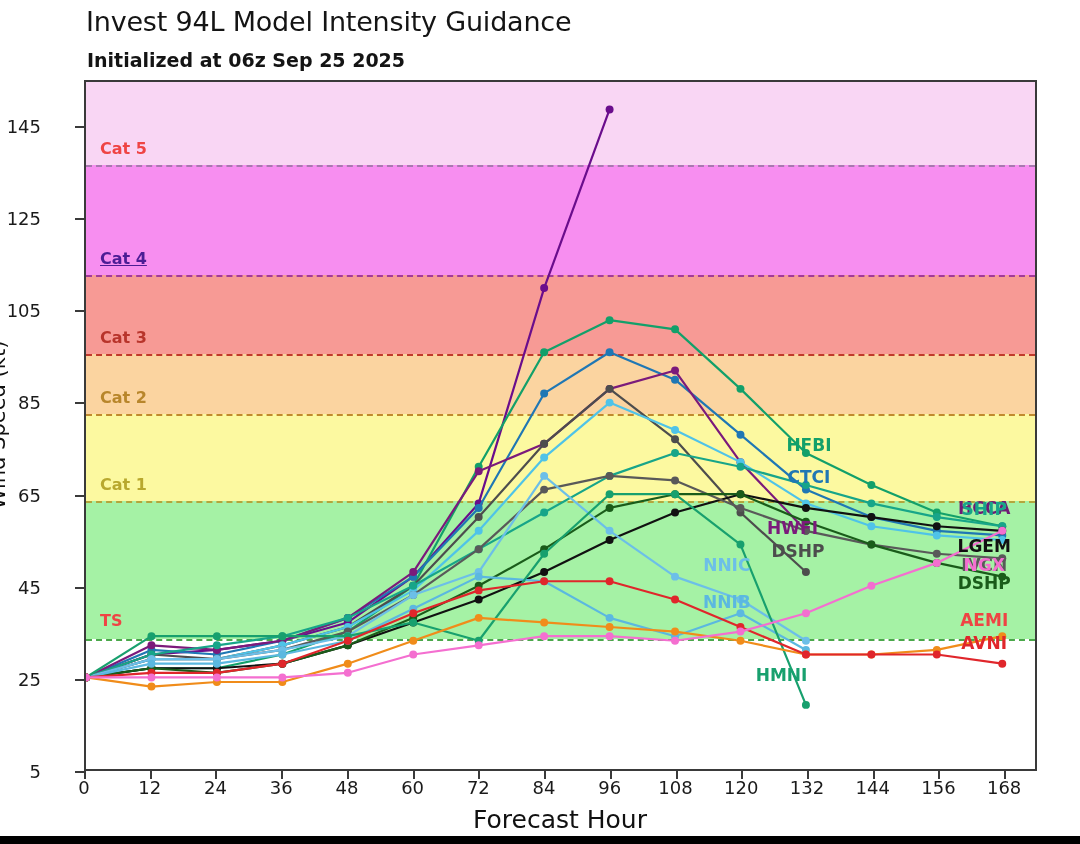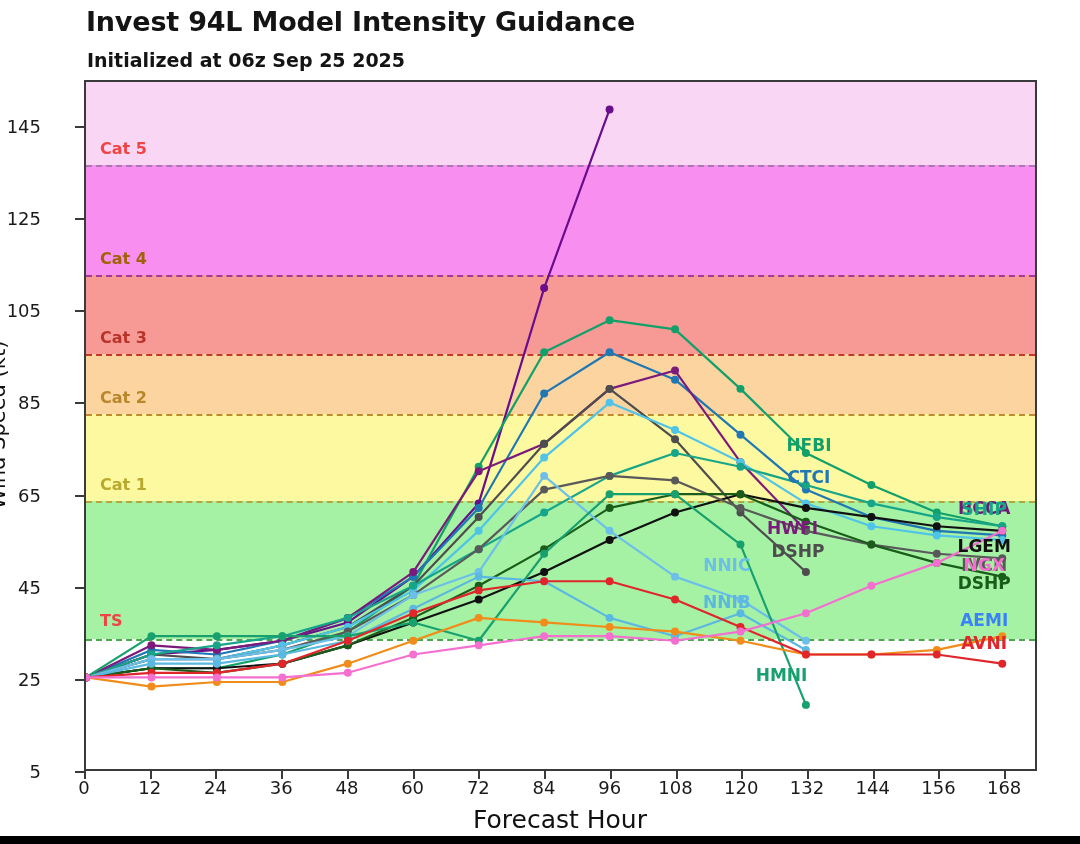--- a/index.html
+++ b/index.html
@@ -1,18 +1,18 @@
 <!DOCTYPE html>
 <html><head>
 <meta charset="utf-8">
 <style>
   html,body{margin:0;padding:0;background:#ffffff;}
   body{width:1080px;height:844px;font-family:"DejaVu Sans","Liberation Sans",sans-serif;overflow:hidden;}
   #root{position:relative;width:1080px;height:844px;background:#fff;}
-  #title{position:absolute;left:86px;top:6px;font-size:27px;font-weight:bold;color:#141414;letter-spacing:-0.2px;white-space:nowrap;}
+  #title{position:absolute;left:86px;top:6px;font-size:27px;font-weight:normal;color:#141414;letter-spacing:-0.2px;white-space:nowrap;}
   #subtitle{position:absolute;left:87px;top:49px;font-size:19px;font-weight:bold;color:#141414;white-space:nowrap;}
   #credit{position:absolute;right:42px;top:53px;font-size:17px;color:#555;white-space:nowrap;}
   #plot{position:absolute;left:84px;top:80px;width:953px;height:691px;border:2px solid #3a3a3a;box-sizing:border-box;background:#fff;overflow:hidden;}
   .band{position:absolute;left:0;right:0;}
   .bandline{position:absolute;left:0;right:0;height:0;border-top:2px dashed;}
   .bandlabel{position:absolute;font-size:16px;font-weight:bold;}
   #svgwrap{position:absolute;left:0;top:0;width:100%;height:100%;}
   .mlabel{position:absolute;font-size:17px;font-weight:bold;white-space:nowrap;}
   .ytick{position:absolute;right:1039px;text-align:right;font-size:18px;color:#1a1a1a;transform:translateY(-50%);width:60px;}
   .ytickmark{position:absolute;width:9px;height:0;border-top:2px solid #3a3a3a;left:75px;}
@@ -91,21 +91,21 @@
         <div class="bandline" style="top: 419.207px; border-top-color: rgb(179, 166, 60);"></div>
         <div class="bandlabel" style="color: rgb(184, 168, 46); left: 14px; top: 393.207px;">Cat 1</div>
         <div class="band" style="top: 271.793px; height: 59.8867px; background: rgb(251, 212, 160);"></div>
         <div class="bandline" style="top: 331.68px; border-top-color: rgb(192, 138, 46);"></div>
         <div class="bandlabel" style="color: rgb(184, 134, 43); left: 14px; top: 305.68px;">Cat 2</div>
         <div class="band" style="top: 193.48px; height: 78.3133px; background: rgb(247, 154, 149);"></div>
         <div class="bandline" style="top: 271.793px; border-top-color: rgb(192, 57, 43);"></div>
         <div class="bandlabel" style="color: rgb(184, 52, 43); left: 14px; top: 245.793px;">Cat 3</div>
         <div class="band" style="top: 82.92px; height: 110.56px; background: rgb(247, 142, 240);"></div>
         <div class="bandline" style="top: 193.48px; border-top-color: rgb(162, 58, 154);"></div>
-        <div class="bandlabel" style="color: #a16207; left: 14px; top: 167.48px;">Cat 4</div>
+        <div class="bandlabel" style="color: #4c1d95; left: 14px; top: 167.48px; text-decoration: underline;">Cat 4</div>
         <div class="band" style="top: 0px; height: 82.92px; background: rgb(249, 214, 244);"></div>
         <div class="bandline" style="top: 82.92px; border-top-color: rgb(168, 120, 176);"></div>
         <div class="bandlabel" style="color: #ef4444; left: 14px; top: 56.92px;">Cat 5</div>
       </div>
     <svg id="svgwrap" viewBox="0 0 953 691" preserveAspectRatio="none">
         <g>
           <path d="M0.00 598.87 L65.72 575.83 L131.45 571.23 L197.17 562.01 L262.90 543.59 L328.62 497.52 L394.34 423.81 L460.07 207.30 L525.79 27.64" fill="none" stroke="#6a0d8c" stroke-width="2.2" stroke-linejoin="round"></path>
           <circle cx="0.00" cy="598.87" r="4" fill="#6a0d8c"></circle>
           <circle cx="65.72" cy="575.83" r="4" fill="#6a0d8c"></circle>
           <circle cx="131.45" cy="571.23" r="4" fill="#6a0d8c"></circle>
@@ -378,20 +378,20 @@
         <div class="mlabel" style="color: rgb(123, 26, 123); left: 706.534px; top: 435.847px; transform: translateX(-50%);">HWFI</div>
         <div class="mlabel" style="color: rgb(77, 77, 77); left: 712.011px; top: 458.88px; transform: translateX(-50%);">DSHP</div>
         <div class="mlabel" style="color: #701a75; left: 898.23px; top: 416px; transform: translateX(-50%);">HCCA</div>
         <div class="mlabel" style="color: rgb(23, 165, 137); left: 898.23px; top: 417.42px; transform: translateX(-50%);">SHIP</div>
         <div class="mlabel" style="color: rgb(17, 17, 17); left: 898.23px; top: 454.273px; transform: translateX(-50%);">LGEM</div>
         <div class="mlabel" style="color: rgb(89, 89, 89); left: 898.23px; top: 472.7px; transform: translateX(-50%);">IVCN</div>
         <div class="mlabel" style="color: rgb(26, 92, 26); left: 898.23px; top: 491.127px; transform: translateX(-50%);">DSHP</div>
         <div class="mlabel" style="color: rgb(108, 191, 232); left: 640.81px; top: 472.7px; transform: translateX(-50%);">NNIC</div>
         <div class="mlabel" style="color: rgb(91, 184, 224); left: 640.81px; top: 509.553px; transform: translateX(-50%);">NNIB</div>
         <div class="mlabel" style="color: rgb(24, 160, 110); left: 695.58px; top: 583.26px; transform: translateX(-50%);">HMNI</div>
-        <div class="mlabel" style="color: #3b82f6; left: 898.23px; top: 527.98px; transform: translateX(-50%);">AEMI</div>
+        <div class="mlabel" style="color: #ef4444; left: 898.23px; top: 527.98px; transform: translateX(-50%);">AEMI</div>
         <div class="mlabel" style="color: rgb(224, 38, 43); left: 898.23px; top: 551.013px; transform: translateX(-50%);">AVNI</div>
         <div class="mlabel" style="color: rgb(244, 111, 208); left: 898.23px; top: 472.7px; transform: translateX(-50%);">NGX</div>
       </div>
   </div>
 
   <div id="footer"></div>
 </div>
 
 </body></html>

